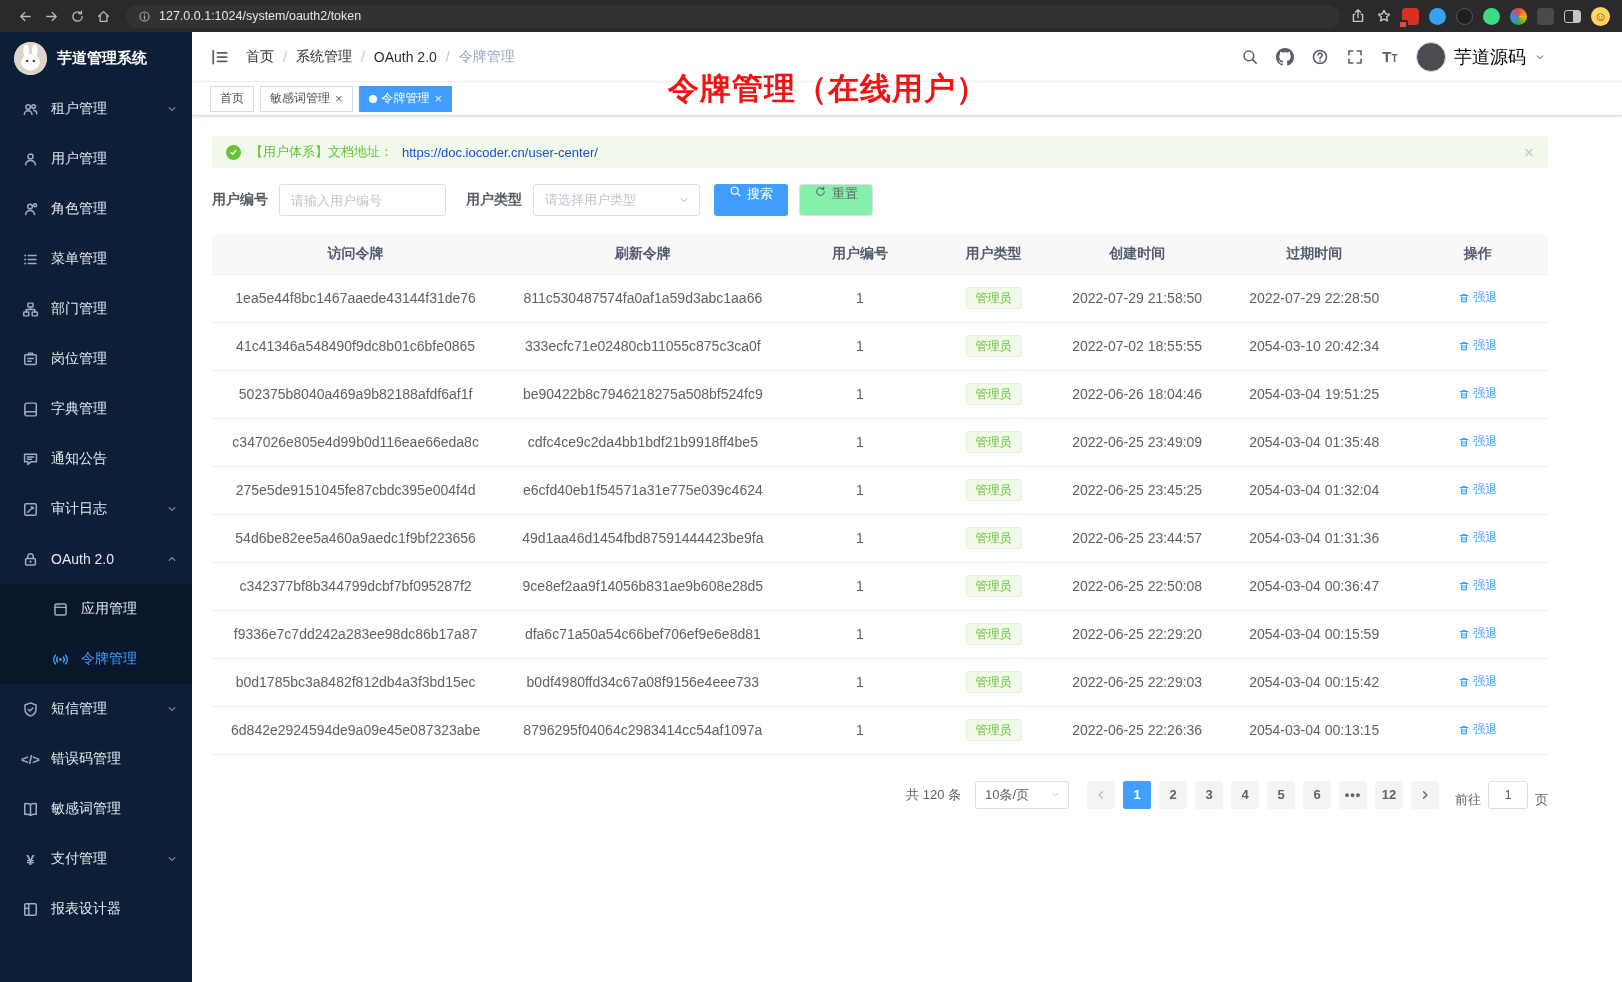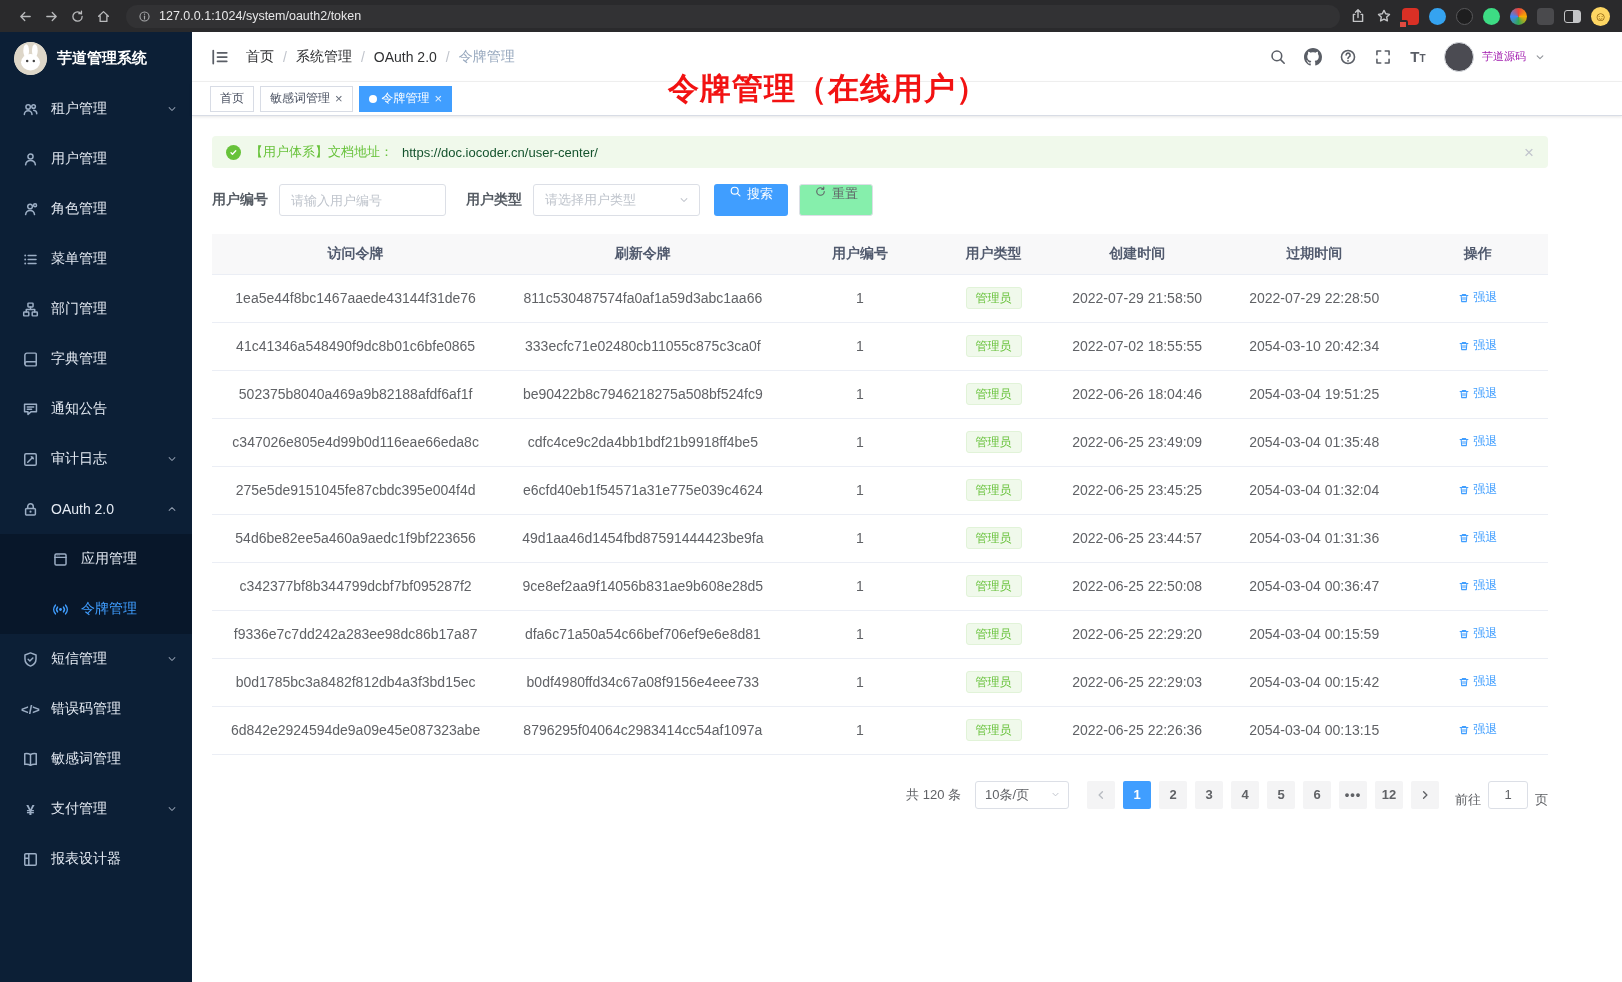--- a/index.html
+++ b/index.html
@@ -47,37 +47,37 @@
   .navbar{height:50px;display:flex;align-items:center;padding:0 76px 0 18px;border-bottom:1px solid #f2f2f2;flex-shrink:0}
   .hamburger{width:20px;height:20px;color:#5a5e66;margin-right:16px;cursor:pointer}
   .breadcrumb{display:flex;align-items:center;gap:9px;font-size:14px}
   .crumb{color:#303133;cursor:pointer}
   .crumb.last{color:#97a8be;cursor:default}
   .crumb-sep{color:#c0c4cc}
   .nav-right{margin-left:auto;display:flex;align-items:center;gap:17px;color:#5a5e66}
   .nav-right .svg-icon{width:18px;height:18px;cursor:pointer}
   .user{display:flex;align-items:center;gap:8px;cursor:pointer}
   .user-avatar{width:30px;height:30px;border-radius:50%;background:#4b4b52;border:1px solid #dadde2}
-  .user-name{font-size:11px;color:#a21caf}
+  .user-name{font-size:18px;color:#000000}
   .user .caret{width:12px;height:12px;color:#909399}
 
   
   .tags-bar{height:34px;display:flex;align-items:center;gap:6px;padding:0 18px;border-bottom:1px solid #d8dce5;box-shadow:0 1px 3px rgba(0,0,0,.10);flex-shrink:0;background:#fff}
   .tag{height:26px;display:inline-flex;align-items:center;gap:5px;padding:0 9px;border:1px solid #d8dce5;background:#fff;color:#495060;font-size:12px;cursor:pointer;white-space:nowrap}
   .tag.active{background:#409eff;border-color:#409eff;color:#fff}
   .tag-dot{width:8px;height:8px;border-radius:50%;background:#fff;flex-shrink:0}
   .tag-close{font-size:13px;line-height:1;opacity:.85;cursor:pointer}
 
   
   .content{flex:1;padding:20px 74px 0 20px;overflow:hidden}
   .alert{height:32px;background:#f0f9eb;border-radius:4px;display:flex;align-items:center;gap:9px;padding:0 14px;margin-bottom:16px}
   .alert-check{width:15px;height:15px;border-radius:50%;background:#67c23a;color:#fff;display:flex;align-items:center;justify-content:center;flex-shrink:0}
   .alert-check .svg-icon{width:9px;height:9px}
   .alert-msg{color:#67c23a;font-size:13px}
-  .alert-link{color:#14532d;font-size:13px;cursor:pointer}
+  .alert-link{color:#1d4ed8;font-size:13px;cursor:pointer}
   .alert-close{margin-left:auto;color:#c0c4cc;font-size:17px;line-height:1;cursor:pointer}
 
   .filters{display:flex;align-items:center;margin-bottom:18px}
   .f-label{font-size:14px;font-weight:700;color:#555b63;margin-right:11px;white-space:nowrap}
   .f-input{width:167px;height:32px;border:1px solid #dcdfe6;border-radius:3px;padding:0 11px;font-size:13px;color:#606266;outline:none;margin-right:20px}
   .f-input::placeholder{color:#bfc4cc}
   .f-select{width:167px;height:32px;border:1px solid #dcdfe6;border-radius:3px;display:flex;align-items:center;justify-content:space-between;padding:0 9px 0 11px;color:#bfc4cc;font-size:13px;margin-right:14px;cursor:pointer}
   .f-select .svg-icon{width:12px;height:12px;color:#c0c4cc}
   .btn{height:32px;border-radius:3px;display:inline-flex;align-items:flex-start;gap:5px;padding:0 14px;font-size:13px;cursor:pointer;border:1px solid transparent;margin-right:11px;white-space:nowrap}
   .btn .svg-icon{width:13px;height:13px}
@@ -250,20 +250,29 @@
               <rect x="1.6" y="10.4" width="4.8" height="3.6" rx=".6"></rect>
               <rect x="9.6" y="10.4" width="4.8" height="3.6" rx=".6"></rect>
               <path d="M8 5.6v2.4M4 10.4V8h8v2.4"></path>
             </svg>
           </span>
           <span class="mi-label">部门管理</span>
         </div>
         <div class="menu-item">
           <span class="mi-icon">
             <svg viewBox="0 0 16 16" fill="none" stroke="currentColor" stroke-width="1.4" stroke-linecap="round" stroke-linejoin="round">
+              <rect x="2.6" y="3.6" width="10.8" height="9" rx="1"></rect>
+              <path d="M6 3.6V2h4v1.6M5.4 7h5.2M5.4 9.6h3.2"></path>
+            </svg>
+          </span>
+          <span class="mi-label">岗位管理</span>
+        </div>
+        <div class="menu-item">
+          <span class="mi-icon">
+            <svg viewBox="0 0 16 16" fill="none" stroke="currentColor" stroke-width="1.4" stroke-linecap="round" stroke-linejoin="round">
               <path d="M4.6 2h8a.8.8 0 01.8.8v10.4a.8.8 0 01-.8.8h-8A1.9 1.9 0 012.7 12V3.9A1.9 1.9 0 014.6 2z"></path>
               <path d="M2.7 12a1.9 1.9 0 011.9-1.9h8.8"></path>
             </svg>
           </span>
           <span class="mi-label">字典管理</span>
         </div>
         <div class="menu-item">
           <span class="mi-icon">
             <svg viewBox="0 0 16 16" fill="none" stroke="currentColor" stroke-width="1.4" stroke-linecap="round" stroke-linejoin="round">
               <path d="M2.4 3h11.2v7.2H8.4l-2.8 2.4v-2.4H2.4z"></path>

